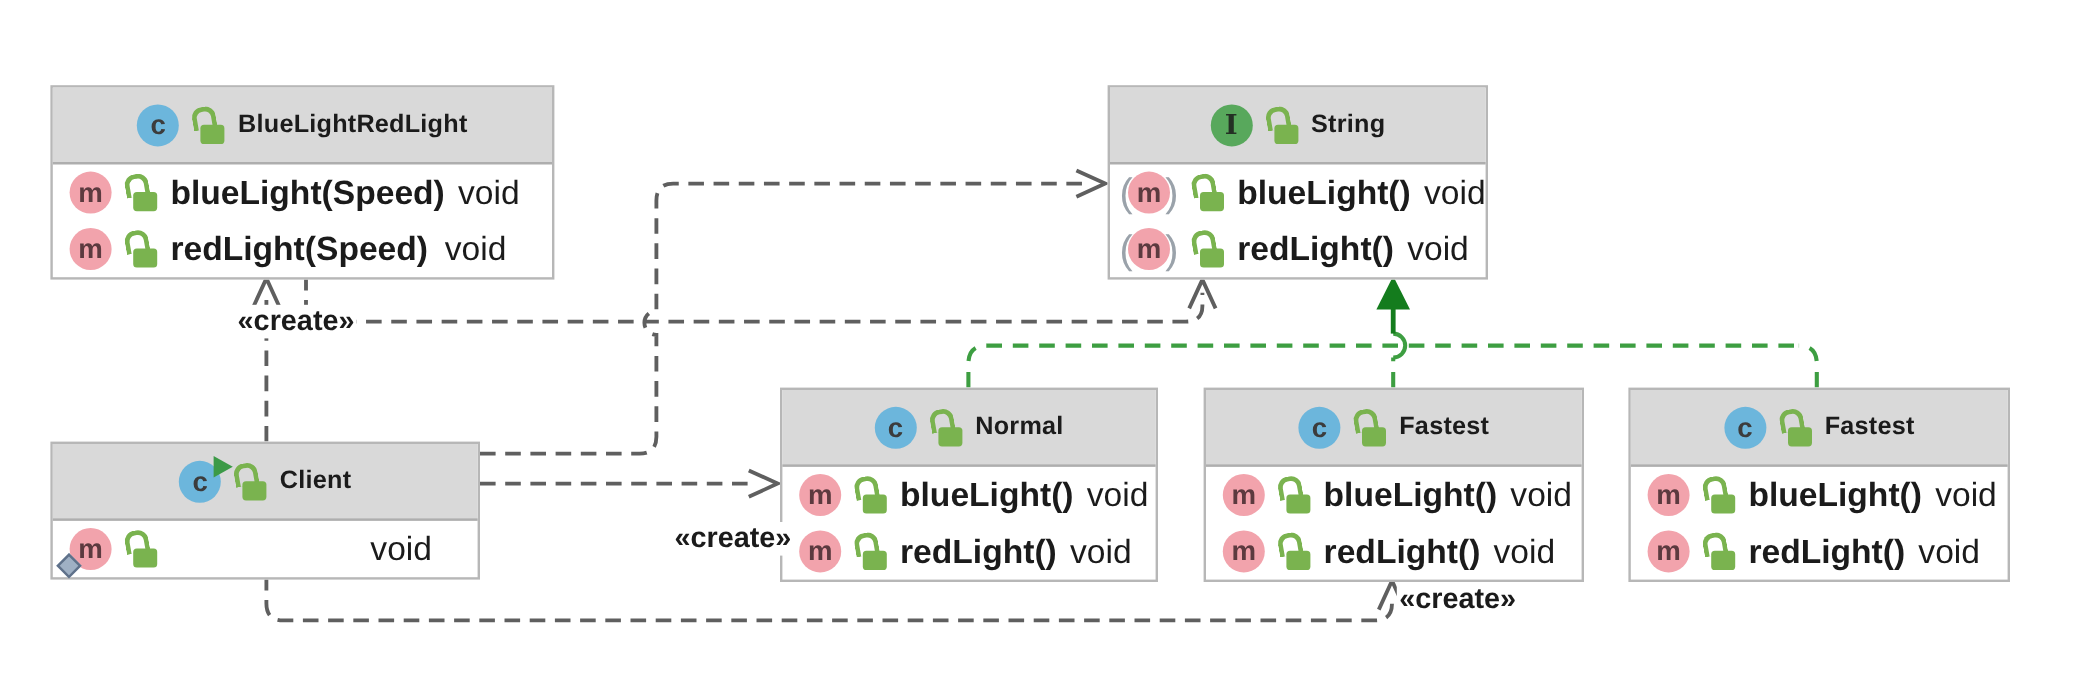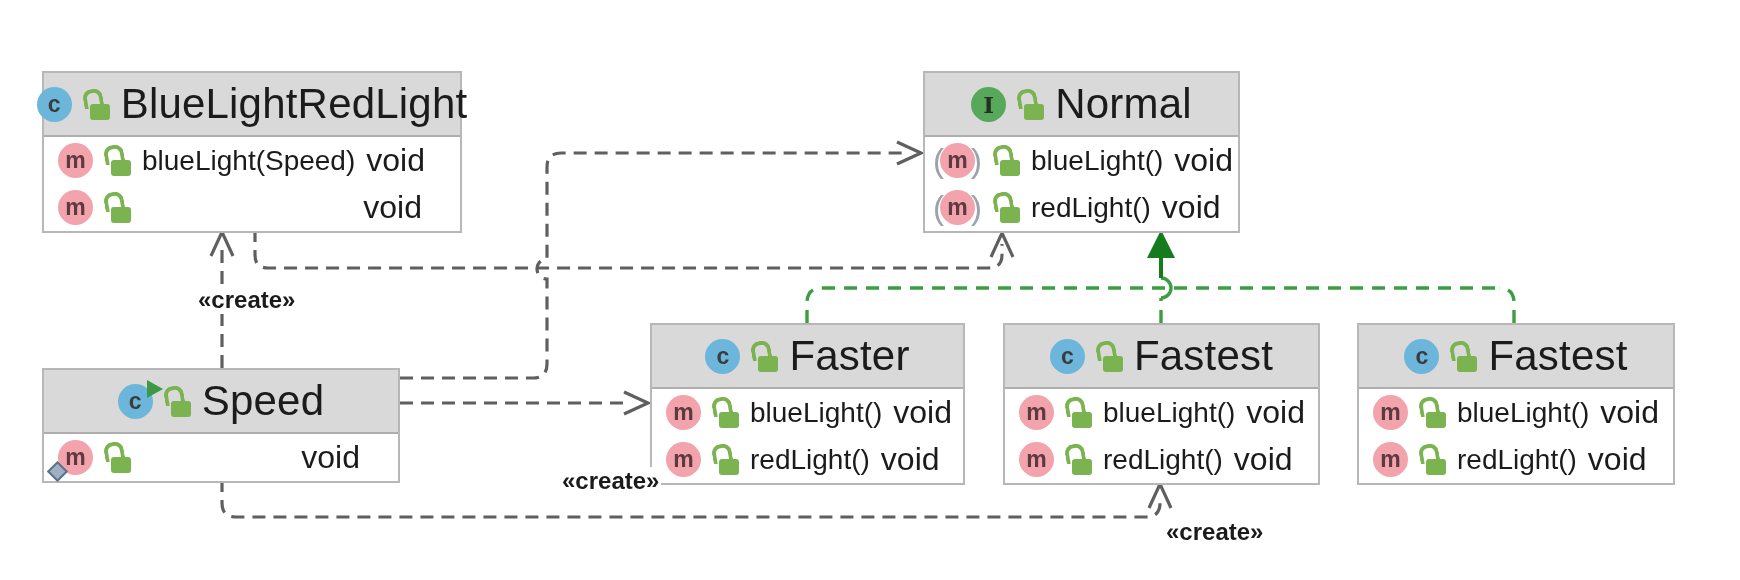--- a/index.html
+++ b/index.html
@@ -2,24 +2,24 @@
 <html><head>
 <meta charset="utf-8">
 <style>
   html,body{margin:0;padding:0;background:#ffffff;}
   #stage{position:relative;width:1740px;height:580px;background:#ffffff;overflow:hidden;
          font-family:"Liberation Sans", sans-serif;color:#1b1b1b;}
   
   .uml-box{position:absolute;background:#ffffff;border:2px solid #b7b7b7;box-sizing:border-box;}
   .uml-header{height:62px;background:#d9d9d9;border-bottom:2px solid #aeaeae;
               display:flex;align-items:center;justify-content:center;gap:11px;}
-  .uml-title{font-size:42px;font-weight:400;letter-spacing:.2px;}
+  .uml-title{font-size:21px;font-weight:700;letter-spacing:.2px;}
   .uml-row{height:47px;display:flex;align-items:center;gap:11px;padding:0 38px 0 14px;}
-  .m-name{font-size:28px;font-weight:400;white-space:nowrap;}
-  .m-type{font-size:32px;font-weight:500;margin-left:auto;}
+  .m-name{font-size:28px;font-weight:700;white-space:nowrap;}
+  .m-type{font-size:28px;font-weight:500;margin-left:auto;}
   
   .circ{width:35px;height:35px;border-radius:50%;display:inline-flex;align-items:center;
         justify-content:center;font-size:23px;font-weight:bold;color:#3c3c3c;flex:0 0 auto;position:relative;}
   .ic-class{background:#6cb6dc;}
   .ic-iface{background:#58a85c;color:#243024;font-family:"DejaVu Serif", serif;}
   .ic-method{background:#f2a3ac;color:#5c3a3f;}
   .play-tri{position:absolute;top:-4px;right:-10px;width:0;height:0;
             border-left:16px solid #3c9a47;border-top:9px solid transparent;border-bottom:9px solid transparent;}
   .entry-diamond{position:absolute;left:-8px;bottom:-4px;width:11px;height:11px;
                  background:#9fb0c4;border:2px solid #5f718a;transform:rotate(45deg);}
@@ -27,21 +27,21 @@
   .lock::before{content:'';position:absolute;left:0;top:0;width:12px;height:15px;
                 border:4px solid #7ab34f;border-bottom:none;border-radius:9px 9px 0 0;transform:rotate(-10deg);}
   .lock::after{content:'';position:absolute;right:0;bottom:0;width:20px;height:16px;
                background:#7ab34f;border-radius:3px;}
   .abs-wrap{display:inline-flex;align-items:center;flex:0 0 auto;}
   .paren{color:#9aa2aa;font-size:33px;font-weight:500;line-height:1;}
   .paren.l{margin-right:-4px;}
   .paren.r{margin-left:-4px;}
   
   .edge-label{position:absolute;background:#ffffff;font-size:24px;font-weight:600;
-              line-height:1.15;padding:0 2px;white-space:nowrap;margin-top:32px;}
+              line-height:1.15;padding:0 2px;white-space:nowrap;}
   
   #edges{position:absolute;left:0;top:0;pointer-events:none;}
 </style>
 </head>
 <body>
 
 <div id="stage">
 
   <svg id="edges" width="1740" height="580" viewBox="0 0 1740 580">
 
@@ -95,31 +95,32 @@
         </span>
       <span class="lock"></span>
       <span class="m-name">blueLight(Speed)</span>
       <span class="m-type">void</span>
     </div>
     <div class="uml-row">
       <span class="circ ic-method">
           <span>m</span>
         </span>
       <span class="lock"></span>
+      <span class="m-name">redLight(Speed)</span>
       <span class="m-type">void</span>
     </div>
   </div>
 
   <div class="uml-box" style="left:923px;top:71px;width:317px;">
     <div class="uml-header">
       <span class="circ ic-iface">
           <span>I</span>
         </span>
       <span class="lock"></span>
-      <span class="uml-title">Normal</span>
+      <span class="uml-title">String</span>
     </div>
     <div class="uml-row" style="padding-left:8px;">
       <span class="abs-wrap">
           <span class="paren l">(</span>
           <span class="circ ic-method">
             <span>m</span>
           </span>
           <span class="paren r">)</span>
         </span>
       <span class="lock"></span>
@@ -140,39 +141,39 @@
     </div>
   </div>
 
   <div class="uml-box" style="left:42px;top:368px;width:358px;">
     <div class="uml-header">
       <span class="circ ic-class">
           <span>c</span>
           <span class="play-tri"></span>
         </span>
       <span class="lock"></span>
-      <span class="uml-title">Speed</span>
+      <span class="uml-title">Client</span>
     </div>
     <div class="uml-row">
       <span class="circ ic-method">
           <span>m</span>
           <span class="entry-diamond"></span>
         </span>
       <span class="lock"></span>
       <span class="m-type">void</span>
     </div>
   </div>
 
   <div class="uml-box" style="left:650px;top:323px;width:315px;">
     <div class="uml-header">
       <span class="circ ic-class">
           <span>c</span>
         </span>
       <span class="lock"></span>
-      <span class="uml-title">Faster</span>
+      <span class="uml-title">Normal</span>
     </div>
     <div class="uml-row">
       <span class="circ ic-method">
           <span>m</span>
         </span>
       <span class="lock"></span>
       <span class="m-name">blueLight()</span>
       <span class="m-type">void</span>
     </div>
     <div class="uml-row">

